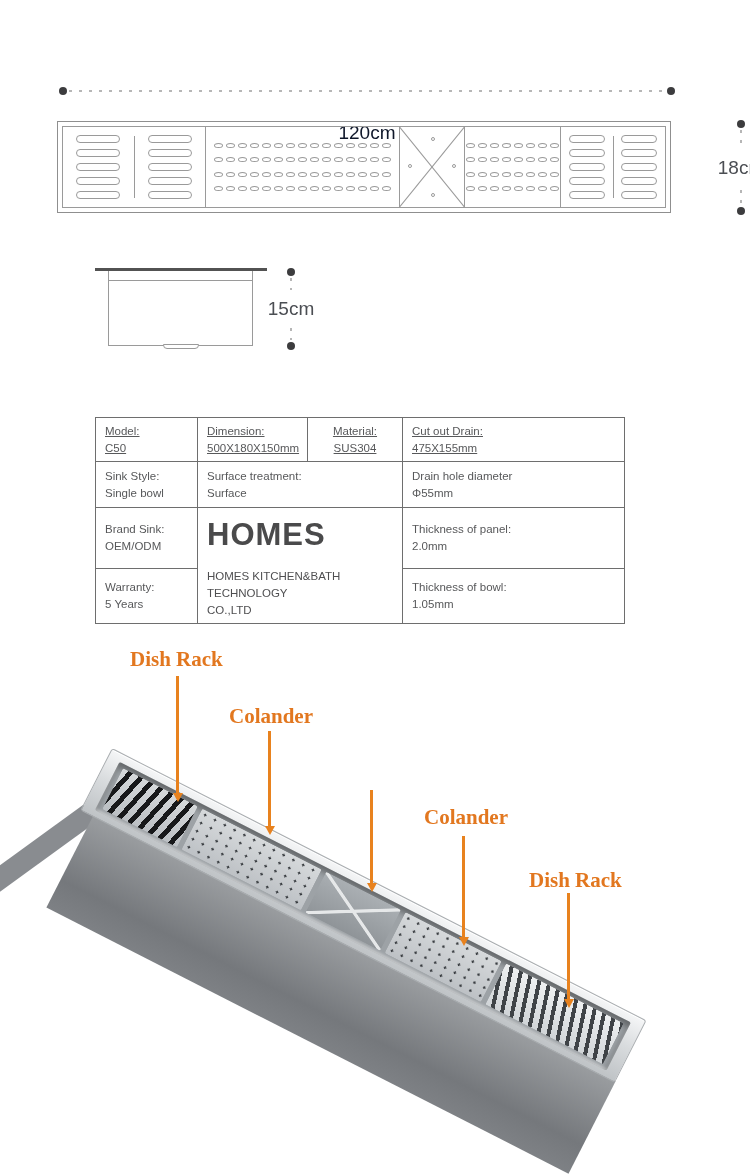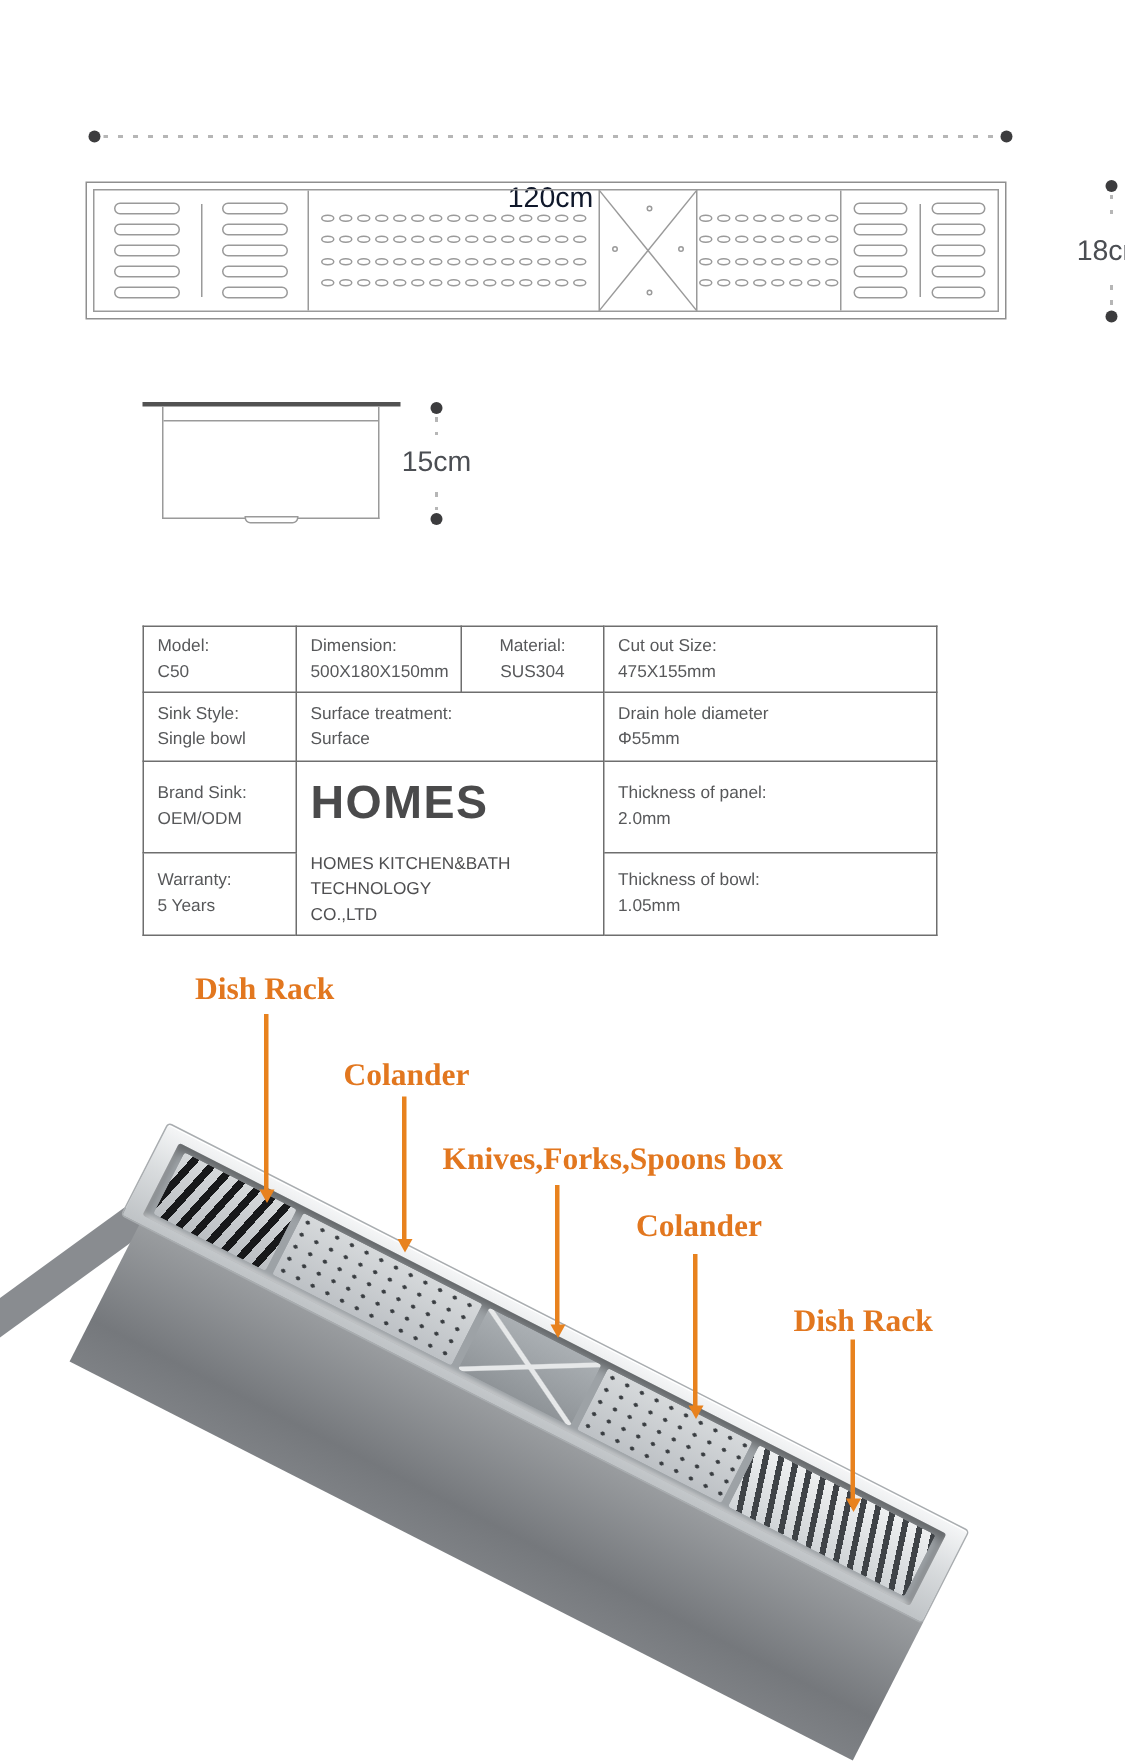--- a/index.html
+++ b/index.html
@@ -299,35 +299,35 @@
   </div>
 
   <table class="spec">
     <colgroup>
         <col style="width:102px">
         <col style="width:110px">
         <col style="width:95px">
         <col style="width:222px">
       </colgroup>
     <tbody>
-        <tr style="height:44px;">
+        <tr style="height:44px;text-decoration:underline;">
       <td>
         <span class="cl">Model:</span>
         <span class="cv">C50</span>
           </td>
       <td>
         <span class="cl">Dimension:</span>
         <span class="cv">500X180X150mm</span>
           </td>
       <td class="center">
         <span class="cl">Material:</span>
         <span class="cv">SUS304</span>
           </td>
       <td>
-        <span class="cl">Cut out Size:</span>
+        <span class="cl">Cut out Drain:</span>
         <span class="cv">475X155mm</span>
           </td>
     </tr>
     <tr style="height:46px;">
       <td>
         <span class="cl">Sink Style:</span>
         <span class="cv">Single bowl</span>
           </td>
       <td colspan="2">
         <span class="cl">Surface treatment:</span>
@@ -379,20 +379,19 @@
         <div class="comp ctray tray2"></div>
         <div class="comp rack2"></div>
       </div>
     </div>
   </div>
 
   <div class="alabel" id="lbl1">Dish Rack</div>
   <div class="arrow" id="arr1"></div>
   <div class="alabel" id="lbl2">Colander</div>
   <div class="arrow" id="arr2"></div>
-  <div class="alabel" id="lbl3">Knives,Forks,Spoons box</div>
   <div class="arrow" id="arr3"></div>
   <div class="alabel" id="lbl4">Colander</div>
   <div class="arrow" id="arr4"></div>
   <div class="alabel" id="lbl5">Dish Rack</div>
   <div class="arrow" id="arr5"></div>
 
 </div>
 
 </body></html>

